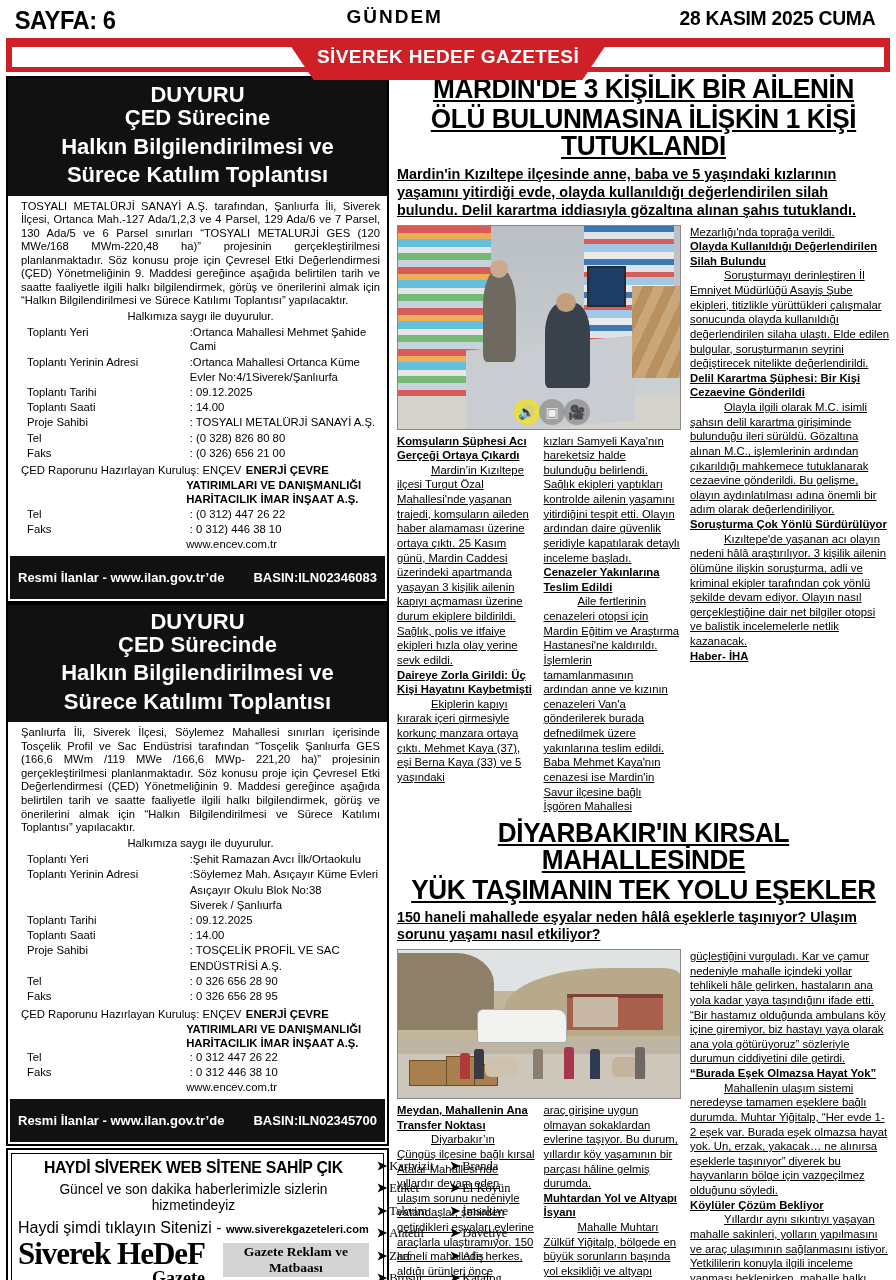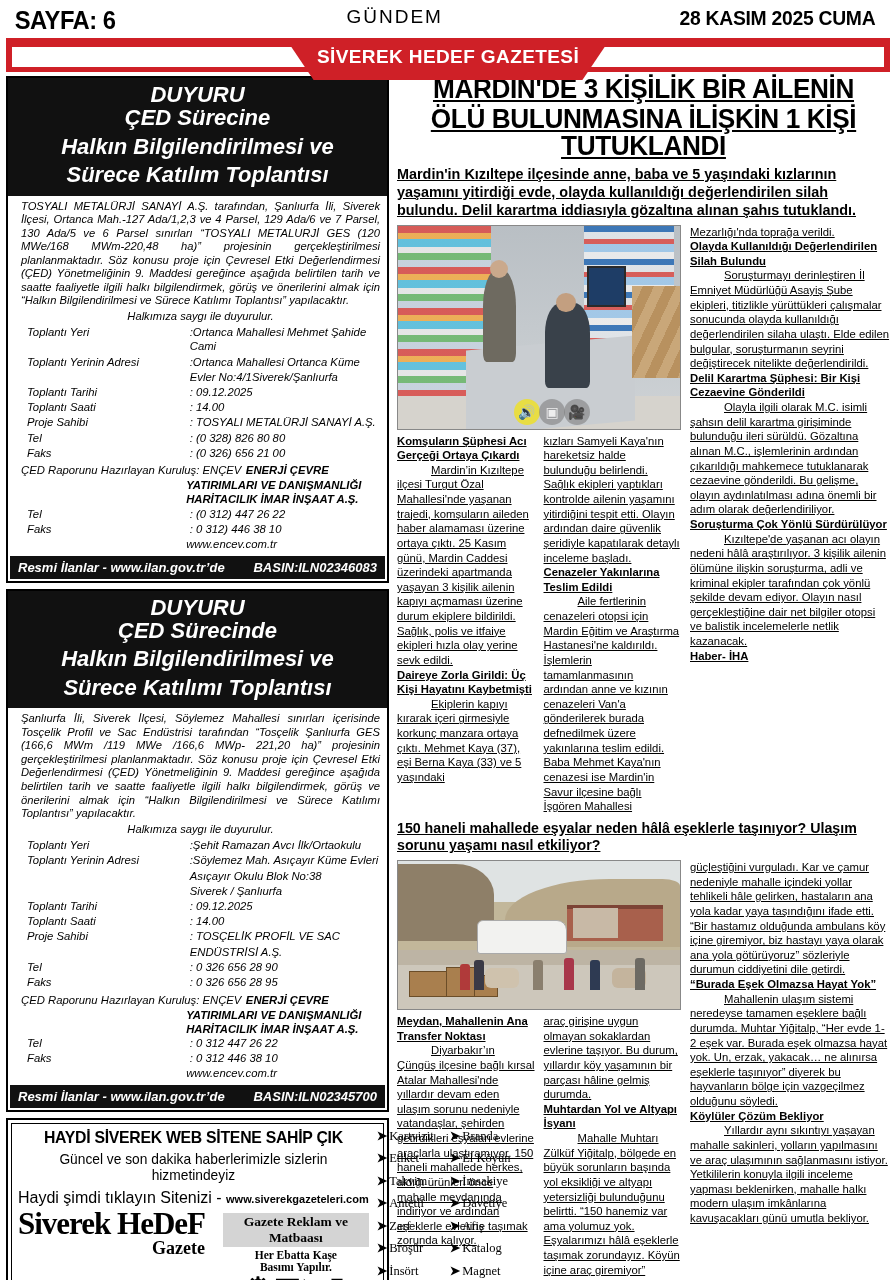--- a/index.html
+++ b/index.html
@@ -17,21 +17,21 @@
   .masthead {
     display: flex; justify-content: space-between;
     padding: 6px 6px 2px 6px;
   }
   .masthead .page-no {
     font-size: 25px; font-weight: 900; letter-spacing: -0.5px;
     font-family: "Liberation Sans", sans-serif;
     transform: scaleX(0.95);
   }
   .masthead .section {
-    font-size: 19px; font-weight: 400; letter-spacing: 2px;
+    font-size: 19px; font-weight: 700; letter-spacing: 2px;
     margin-bottom: 2px;
   }
   .masthead .date {
     font-size: 21px; font-weight: 900; letter-spacing: -0.3px;
     transform: scaleX(0.92);
   }
   .rule-red { height: 4px; background: #cf2027; margin: 1px 0 0 0; }
 
   
   .banner-wrap {
@@ -56,21 +56,21 @@
     clip-path: polygon(0 0, 100% 0, 92% 100%, 8% 100%);
   }
 
   
   .grid { display: flex; gap: 8px; height: 1180px; }
   .col-left { width: 383px; flex: none; }
   .col-right { flex: 1; position: relative; text-decoration: underline; }
 
   
   .announce {
-    border: 2px solid #000; margin-bottom: 6px; background:#fff;font-style:italic;
+    border: 2px solid #000; background:#fff;
   }
   .announce-head {
     background: #111; color: #fff; text-align: center;
     padding: 5px 6px 7px 6px;
   }
   .announce-head .l1 { font-size: 22px; font-weight: 900; line-height: 1.05; }
   .announce-head .l2 { font-size: 22px; font-weight: 700; line-height: 1.12; }
   .announce-head .l3 { font-size: 22px; font-weight: 900; line-height: 1.2; margin-top:3px;}
   .announce-head .l4 { font-size: 22px; font-weight: 900; line-height: 1.2; margin-top:2px;}
   .announce-body { padding: 4px 7px 2px 13px; }
@@ -80,21 +80,21 @@
   .salute { font-size: 11.2px; text-align:center; margin: 2px 0 3px 0; }
   table.kv { width:100%; border-collapse: collapse; font-size: 11.3px; }
   table.kv td { padding: 0.6px 0; vertical-align: top; line-height:1.24; }
   table.kv td.k { width: 47%; padding-left: 6px; white-space: nowrap; }
   table.kv td.v { width: 53%; }
   .ind { padding-left: 46%; font-size: 11.3px; font-weight:700; line-height:1.24;}
   .ind2 { padding-left: 46%; font-size: 11.3px; line-height:1.24;}
   .announce-foot {
     margin: 3px 2px 2px 2px;
     background:#111; color:#fff; display:flex; justify-content:space-between;
-    padding: 4px 8px; font-size: 13px; font-weight: 700;
+    padding: 14px 8px; font-size: 13px; font-weight: 700;
   }
 
   
   .ad {
     border: 2px solid #000; padding: 3px; margin-top: 2px;
   }
   .ad-inner { border: 1px solid #000; display:flex; height: 224px; }
   .ad-main { flex: 1; padding: 4px 4px 2px 6px; display:flex; flex-direction:column; }
   .ad-h1 { text-align:center; font-size:17px; font-weight:900; letter-spacing:-0.3px; transform: scaleX(0.93); }
   .ad-h2 { text-align:center; font-size:14.5px; font-weight:400; margin-top:3px; transform: scaleX(0.95);}
@@ -455,20 +455,24 @@
               <p class="sub">Delil Karartma Şüphesi: Bir Kişi Cezaevine Gönderildi</p>
               <p style="text-indent: 34px;">Olayla ilgili olarak M.C. isimli şahsın delil karartma girişiminde bulunduğu ileri sürüldü. Gözaltına alınan M.C., işlemlerinin ardından çıkarıldığı mahkemece tutuklanarak cezaevine gönderildi. Bu gelişme, olayın aydınlatılması adına önemli bir adım olarak değerlendiriliyor.</p>
               <p class="sub">Soruşturma Çok Yönlü Sürdürülüyor</p>
               <p style="text-indent: 34px;">Kızıltepe'de yaşanan acı olayın nedeni hâlâ araştırılıyor. 3 kişilik ailenin ölümüne ilişkin soruşturma, adli ve kriminal ekipler tarafından çok yönlü şekilde devam ediyor. Olayın nasıl gerçekleştiğine dair net bilgiler otopsi ve balistik incelemelerle netlik kazanacak.</p>
               <p class="sub">Haber- İHA</p>
             </div>
         </div>
       </div>
 
       <div style="margin-top:6px">
+        <div class="headline">
+          <span class="hl1">DİYARBAKIR'IN KIRSAL MAHALLESİNDE</span>
+          <span class="hl2">YÜK TAŞIMANIN TEK YOLU EŞEKLER</span>
+        </div>
         <div class="lede2">150 haneli mahallede eşyalar neden hâlâ eşeklerle taşınıyor? Ulaşım sorunu yaşamı nasıl etkiliyor?</div>
 
         <div class="art-body">
           <div class="ab-left">
             <div class="photo ph2">
               <div class="hillL"></div>
               <div class="hill"></div>
               <div class="house"></div>
               <div class="house2"></div>
               <div class="road"></div>

